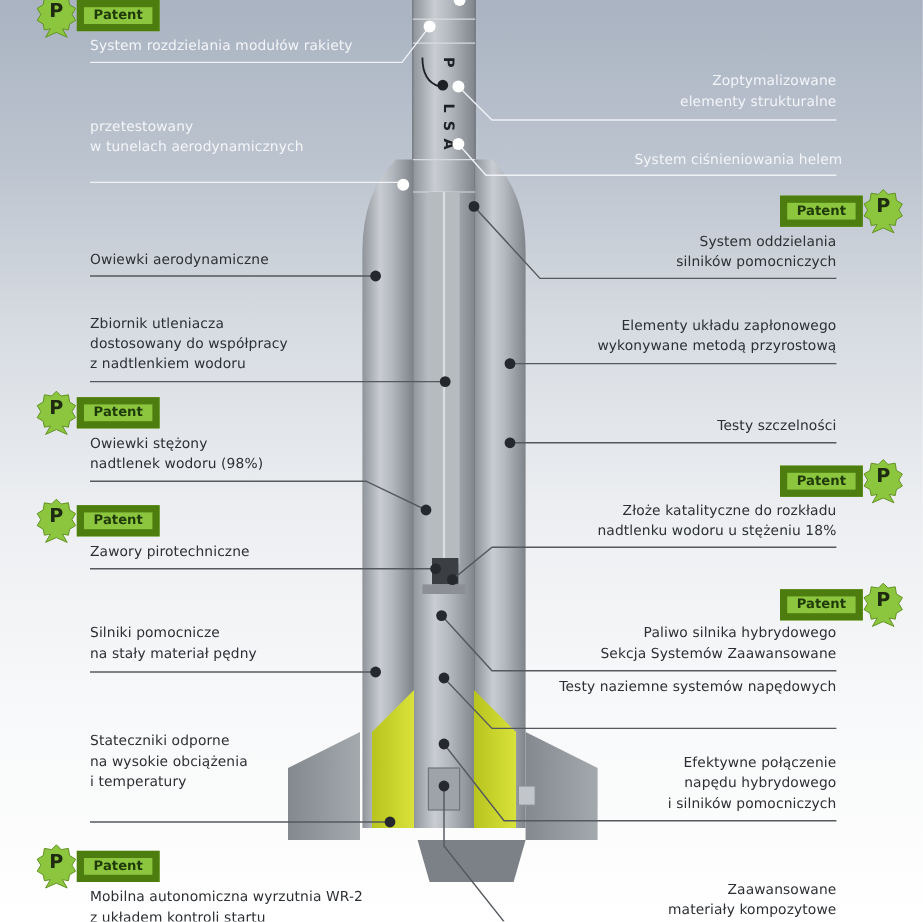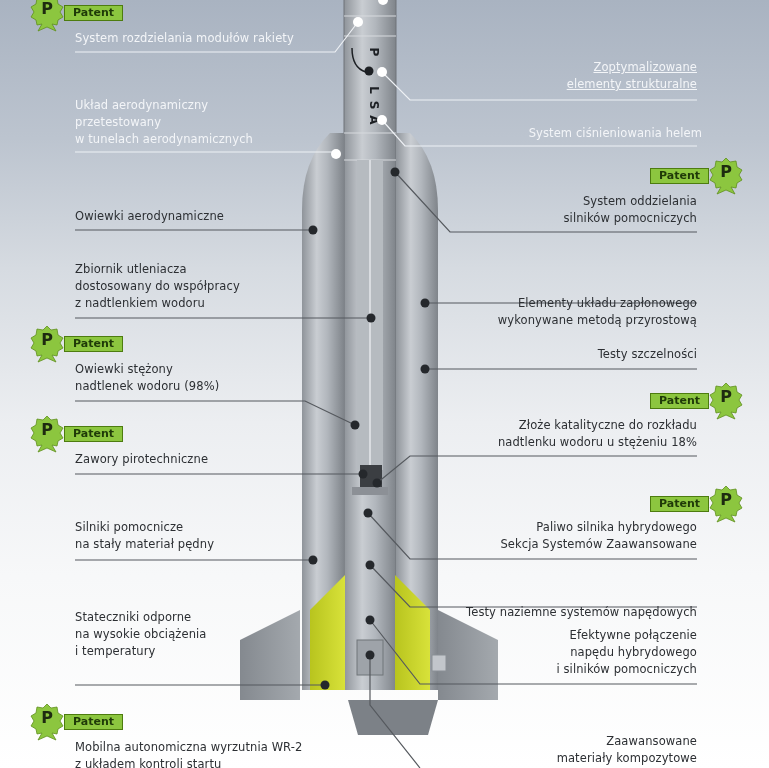--- a/index.html
+++ b/index.html
@@ -13,21 +13,21 @@
   .label {
     position: absolute; font-size: 11.5px; line-height: 17px; color: #2c2f33;
     letter-spacing: 0.1px;
   }
   .label.light { color: #f3f5f8; }
   .label.right { text-align: right; }
   .patent {
     position: absolute; height: 18px; display: flex; align-items: center;
   }
   .patent-tag {
-    background: #8cc63f; border: 1px solid #4d7c0f; color: #1f3a08;
+    background: #8cc63f; border: 6px solid #4d7c0f; color: #1f3a08;
     font-size: 11px; font-weight: bold; padding: 0 8px; height: 14px; line-height: 14px;
   }
   .patent-seal { width: 34px; height: 38px; position: relative; }
   .patent-seal svg { position: absolute; left: 0; top: 0; }
   .patent-seal span {
     position: absolute; left: 0; top: 5px; width: 34px; text-align: center;
     font-weight: bold; font-size: 16px; color: #1e2b10;
   }
 </style>
 </head>
@@ -146,21 +146,20 @@
         </svg>
       <span>P</span>
     </div>
     <div class="patent-tag">Patent</div>
   </div>
   <div class="label light" style="left:75px;top:30px;">
     <div>System rozdzielania modułów rakiety</div>
   </div>
 
   <div class="label light" style="left:75px;top:97px;">
-    <div>Układ aerodynamiczny</div>
     <div>przetestowany</div>
     <div>w tunelach aerodynamicznych</div>
   </div>
 
   <div class="label" style="left:75px;top:208px;">
     <div>Owiewki aerodynamiczne</div>
   </div>
 
   <div class="label" style="left:75px;top:261px;">
     <div>Zbiornik utleniacza</div>
@@ -213,21 +212,21 @@
         </svg>
       <span>P</span>
     </div>
     <div class="patent-tag">Patent</div>
   </div>
   <div class="label" style="left:75px;top:739px;">
     <div>Mobilna autonomiczna wyrzutnia WR-2</div>
     <div>z układem kontroli startu</div>
   </div>
 
-  <div class="label light right" style="right:72px;top:59px;text-decoration:underline;">
+  <div class="label light right" style="right:72px;top:59px;">
     <div>Zoptymalizowane</div>
     <div>elementy strukturalne</div>
   </div>
 
   <div class="label light right" style="right:67px;top:125px;">
     <div>System ciśnieniowania helem</div>
   </div>
 
   <div class="patent" style="left:650px;top:167px;">
     <div class="patent-tag">Patent</div>
@@ -236,21 +235,21 @@
           <polygon points="17,1 21,5 27,4 28,10 33,13 30,18 33,23 28,26 27,31 22,30 26,37 17,33 8,37 12,30 7,31 6,26 1,23 4,18 1,13 6,10 7,4 13,5" fill="#8cc63f" stroke="#5f8f1e" stroke-width="0.8"></polygon>
         </svg>
       <span>P</span>
     </div>
   </div>
   <div class="label right" style="right:72px;top:193px;">
     <div>System oddzielania</div>
     <div>silników pomocniczych</div>
   </div>
 
-  <div class="label right" style="right:72px;top:263px;margin-top:32px;">
+  <div class="label right" style="right:72px;top:263px;">
     <div>Elementy układu zapłonowego</div>
     <div>wykonywane metodą przyrostową</div>
   </div>
 
   <div class="label right" style="right:72px;top:346px;">
     <div>Testy szczelności</div>
   </div>
 
   <div class="patent" style="left:650px;top:392px;">
     <div class="patent-tag">Patent</div>
@@ -273,21 +272,21 @@
           <polygon points="17,1 21,5 27,4 28,10 33,13 30,18 33,23 28,26 27,31 22,30 26,37 17,33 8,37 12,30 7,31 6,26 1,23 4,18 1,13 6,10 7,4 13,5" fill="#8cc63f" stroke="#5f8f1e" stroke-width="0.8"></polygon>
         </svg>
       <span>P</span>
     </div>
   </div>
   <div class="label right" style="right:72px;top:519px;">
     <div>Paliwo silnika hybrydowego</div>
     <div>Sekcja Systemów Zaawansowane</div>
   </div>
 
-  <div class="label right" style="right:72px;top:604px;">
+  <div class="label right" style="right:72px;top:564px;">
     <div>Testy naziemne systemów napędowych</div>
   </div>
 
   <div class="label right" style="right:72px;top:733px;">
     <div>Zaawansowane</div>
     <div>materiały kompozytowe</div>
   </div>
 
   <div class="label right" style="right:72px;top:627px;">
     <div>Efektywne połączenie</div>

